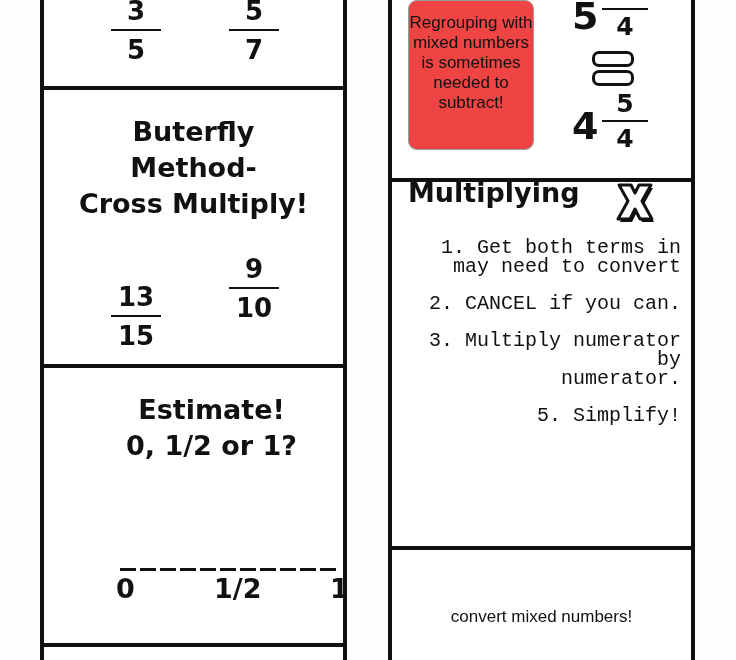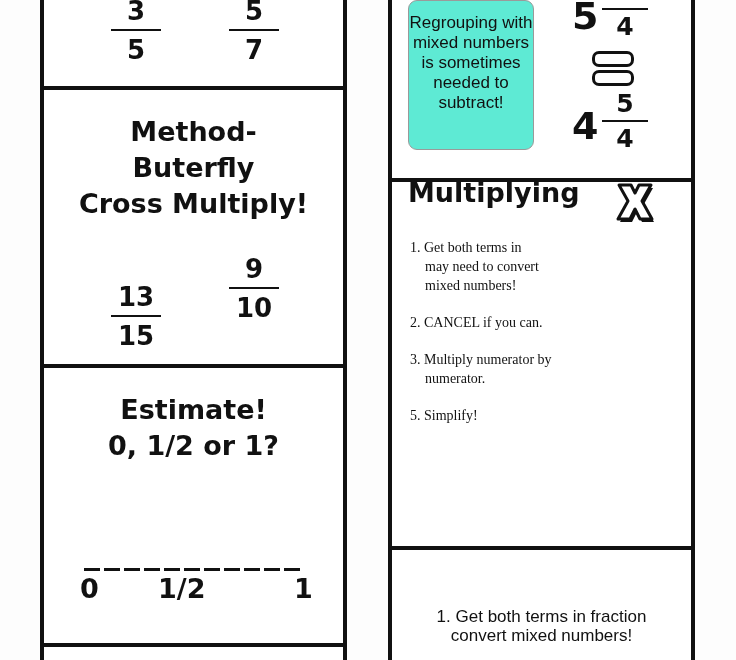--- a/index.html
+++ b/index.html
@@ -19,33 +19,33 @@
     .divider { position: absolute; left: 0; right: 0; height: 0; border-top: 4px solid #111; }
 
     .frac { position: absolute; text-align: center; width: 50px; font-weight: 600; font-size: 26px; line-height: 30px; }
     .frac .num, .frac .den { display: block; }
     .frac .bar { display: block; height: 2px; background: #111; margin: 3px 0 4px; }
 
     .title { position: absolute; left: 0; right: 0; text-align: center; font-weight: 700; font-size: 27px; line-height: 36px; }
 
     .note {
       position: absolute; left: 16px; top: 0px; width: 126px; height: 150px;
-      background: #5eead4; border: 1.5px solid #9a9a9a; border-radius: 9px; box-sizing: border-box;
+      background: #ef4444; border: 1.5px solid #9a9a9a; border-radius: 9px; box-sizing: border-box;
       font-family: "Liberation Sans", sans-serif; font-size: 17px; line-height: 20px; text-align: center;
       padding-top: 12px; color: #111;
     }
     .mixed { position: absolute; font-weight: 700; }
     .mixed .whole { position: absolute; font-size: 38px; line-height: 40px; }
     .mixed .f { position: absolute; text-align: center; width: 46px; font-size: 25px; line-height: 28px; font-weight: 700; }
     .mixed .f .bar { display:block; height: 2px; background:#111; margin: 2px 0 3px; }
 
     .equals { position: absolute; left: 200px; width: 42px; }
     .equals div { height: 10px; border: 3px solid #111; border-radius: 7px; margin-bottom: 3px; background: #fff; }
 
-    .steps { position: absolute; left: 18px; right: 10px; font-family: Liberation Serif, serif; font-size: 14px; line-height: 19px; }
+    .steps { position: absolute; left: 18px; right: 10px; font-family: Liberation Mono, monospace; font-size: 20px; line-height: 19px; text-align: right; }
     .step { margin-bottom: 18px; }
     .step .line2 { display: block; padding-left: 15px; }
 
     .x-icon { position: absolute; left: 220px; top: 18px; width: 46px; height: 46px; }
 
     .numline { position: absolute; left: 40px; width: 220px; height: 3px;
       background-image: repeating-linear-gradient(90deg, #111 0 16px, transparent 16px 20px); }
     .tick-label { position: absolute; font-size: 27px; font-weight: 600; line-height: 30px; }
 
     .div-steps { position: absolute; left: 0; right: 0; font-family: "Liberation Sans", sans-serif; font-size: 17px; line-height: 19px; text-align: center; }
@@ -64,45 +64,45 @@
     <div class="frac" style="left:185px;top:-4px;">
       <span class="num">5</span>
       <span class="bar"></span>
       <span class="den">7</span>
     </div>
   </div>
   <div class="divider" style="top:90px;"></div>
 
   <div class="cell" style="top:94px;height:274px;">
     <div class="title" style="top:24px;">
+      <div>Buterfly</div>
       <div>Method-</div>
-      <div>Buterfly</div>
       <div>Cross Multiply!</div>
     </div>
     <div class="frac" style="left:67px;top:164px;margin-top:28px;">
       <span class="num">13</span>
       <span class="bar"></span>
       <span class="den">15</span>
     </div>
     <div class="frac" style="left:185px;top:164px;">
       <span class="num">9</span>
       <span class="bar"></span>
       <span class="den">10</span>
     </div>
   </div>
   <div class="divider" style="top:368px;"></div>
 
-  <div class="cell" style="top:372px;height:261px;">
+  <div class="cell" style="top:372px;height:261px;margin-left:36px;">
     <div class="title" style="top:24px;">
       <div>Estimate!</div>
       <div>0, 1/2 or 1?</div>
     </div>
     <div class="numline" style="top:200px;"></div>
     <span class="tick-label" style="left:36px;top:206px;">0</span>
-    <span class="tick-label" style="left:114px;top:206px;">1/2</span>
+    <span class="tick-label" style="left:134px;top:206px;">1/2</span>
     <span class="tick-label" style="left:250px;top:206px;">1</span>
   </div>
   <div class="divider" style="top:647px;"></div>
 </div>
 
 <div class="col col-right">
 
   <div class="cell" style="top:4px;height:180px;">
     <div class="note">Regrouping with mixed numbers is sometimes needed to subtract!</div>
 
@@ -134,35 +134,33 @@
   <div class="cell" style="top:173px;height:366px;padding-left:38px;">
     <div style="position:absolute;left:16px;top:6px;font-weight:700;font-size:27px;line-height:36px;">Multiplying</div>
     <svg class="x-icon" style="top:10px;" viewBox="0 0 46 46">
       <path d="M7 6 L19 6 L23 14 L27 6 L39 6 L30 22 L40 40 L28 40 L23 30 L18 40 L6 40 L16 22 Z" fill="#111" transform="translate(2,3)"></path>
       <path d="M7 6 L19 6 L23 14 L27 6 L39 6 L30 22 L40 40 L28 40 L23 30 L18 40 L6 40 L16 22 Z" fill="#fff" stroke="#111" stroke-width="3" stroke-linejoin="round"></path>
     </svg>
     <div class="steps" style="top:69px;">
       <div class="step">
         <span>1. Get both terms in</span>
         <span class="line2">may need to convert</span>
-        <span class="line2">mixed numbers!</span>
       </div>
       <div class="step">
         <span>2. CANCEL if you can.</span>
       </div>
       <div class="step">
         <span>3. Multiply numerator by</span>
         <span class="line2">numerator.</span>
       </div>
       <div class="step">
         <span>5. Simplify!</span>
       </div>
     </div>
   </div>
   <div class="divider" style="top:550px;"></div>
 
   <div class="cell" style="top:554px;height:120px;">
     <div class="div-steps" style="top:57px;">
-      <div>1. Get both terms in fraction</div>
       <div>convert mixed numbers!</div>
     </div>
   </div>
 </div>
 
 </body></html>

